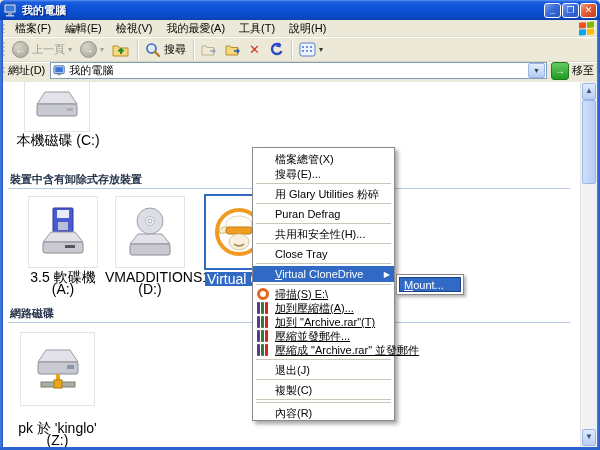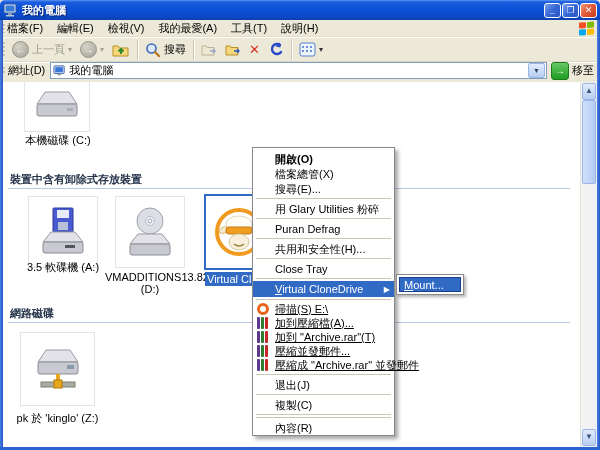--- a/index.html
+++ b/index.html
@@ -15,21 +15,21 @@
   .winbtn{width:17px;height:15px;margin-left:1px;border:1px solid #fff;border-radius:3px;
     color:#fff;font-size:9px;line-height:13px;text-align:center;font-weight:bold;
     background:linear-gradient(135deg,#7ba1ef 0%,#3867d6 50%,#2a55c2 100%);box-sizing:border-box;}
   .winbtn.close{background:linear-gradient(135deg,#f09a80 0%,#e25d3a 45%,#c83a1a 100%);}
 
   
   .bar{position:absolute;left:0;right:0;background:#ECE9D8;box-sizing:border-box;}
   .gripper{position:absolute;left:2px;top:3px;bottom:3px;width:3px;
     background-image:radial-gradient(circle,#b8b4a4 1px,transparent 1.2px);
     background-size:3px 4px;background-repeat:repeat-y;}
-  .menubar{top:20px;height:17px;display:flex;align-items:center;
+  .menubar{top:20px;height:17px;display:flex;align-items:center;padding-left:8px;
     border-bottom:1px solid #e2deca;}
   .menu-item{font-size:11px;color:#000;padding:1px 7px;}
   .winlogo{position:absolute;right:3px;top:1px;width:17px;height:15px;display:grid;
     grid-template-columns:7px 7px;grid-template-rows:6px 6px;gap:1px;padding:1px;
     transform:skewY(-4deg);}
   .winlogo i{display:block;border-radius:1px;}
 
   .toolbar{top:37px;height:25px;display:flex;align-items:center;padding-left:8px;
     border-top:1px solid #fff;border-bottom:1px solid #dcd8c8;}
   .tbtn{display:flex;align-items:center;gap:3px;padding:2px 4px;font-size:11px;color:#000;}
@@ -71,21 +71,21 @@
   .sb-up{top:1px;} .sb-down{bottom:1px;}
   .sb-thumb{position:absolute;left:1px;right:1px;top:18px;height:82px;border:1px solid #9db4e4;
     border-radius:2px;background:linear-gradient(90deg,#cfe0fb,#b4ccf4);}
 
   
   .grp-header{position:absolute;font-size:11px;font-weight:bold;color:#26354c;white-space:nowrap;}
   .grp-line{position:absolute;height:1px;background:#b7c7e6;}
   .tile{position:absolute;background:#fff;border:1px solid #e4e4e4;display:flex;
     align-items:center;justify-content:center;box-sizing:border-box;}
   .tile.selected{border:2px solid #316AC5;}
-  .tile-label{position:absolute;font-size:11px;color:#000;text-align:center;line-height:12px;}
+  .tile-label{position:absolute;font-size:14px;color:#000;text-align:center;line-height:12px;}
   .tile-label.hl{background:#316AC5;color:#fff;padding:1px 2px;text-align:left;
     white-space:nowrap;overflow:hidden;}
 
   
   .ctxmenu{position:absolute;left:252px;top:147px;width:143px;background:#fff;
     border:1px solid #8a8a8a;box-shadow:3px 3px 4px rgba(0,0,0,.35);box-sizing:border-box;
     padding-top:3px;z-index:10;}
   .cm-item{position:relative;height:15px;box-sizing:border-box;padding:2px 14px 0 22px;
     font-size:11px;line-height:12px;color:#000;white-space:nowrap;}
   .cm-item.compact{height:14px;padding-top:1px;text-decoration:underline;}
@@ -264,21 +264,21 @@
         <svg width="48" height="52" viewBox="0 0 48 52">
           <rect x="14" y="2" width="20" height="24" rx="1" fill="#4a5ad0" stroke="#2a3a9a"></rect>
           <rect x="18" y="4" width="12" height="8" fill="#e8ecf8"></rect>
           <rect x="19" y="16" width="10" height="8" fill="#b8c0d8"></rect>
           <polygon points="12,26 36,26 44,36 4,36" fill="#e2e2e8" stroke="#9a9aa2"></polygon>
           <rect x="4" y="36" width="40" height="11" rx="2" fill="#c9c9d1" stroke="#8c8c94"></rect>
           <rect x="26" y="39" width="10" height="3" fill="#55555f"></rect>
         </svg>
       </span>
     </div>
-    <div class="tile-label" style="left:15px;top:179px;width:90px;">3.5 軟碟機 (A:)</div>
+    <div class="tile-label" style="left:15px;top:189px;width:90px;">3.5 軟碟機 (A:)</div>
 
     <div class="tile" style="left:112px;top:114px;width:70px;height:72px;">
       <span>
         <svg width="48" height="52" viewBox="0 0 48 52">
           <circle cx="24" cy="15" r="13" fill="#dcdee6" stroke="#a0a2aa"></circle>
           <circle cx="24" cy="15" r="4.5" fill="#eef2fa" stroke="#b8bcc8"></circle>
           <circle cx="24" cy="15" r="2" fill="#fff" stroke="#a0a2aa"></circle>
           <polygon points="12,28 36,28 44,38 4,38" fill="#e2e2e8" stroke="#9a9aa2"></polygon>
           <rect x="4" y="38" width="40" height="11" rx="2" fill="#c9c9d1" stroke="#8c8c94"></rect>
         </svg>
@@ -309,31 +309,30 @@
         <svg width="50" height="54" viewBox="0 0 50 54">
           <polygon points="13,8 37,8 45,20 5,20" fill="#e2e2e8" stroke="#9a9aa2"></polygon>
           <rect x="5" y="20" width="40" height="12" rx="2" fill="#c9c9d1" stroke="#8c8c94"></rect>
           <rect x="34" y="23" width="7" height="4" fill="#8898a8"></rect>
           <rect x="23" y="32" width="4" height="8" fill="#e8a81c"></rect>
           <rect x="8" y="40" width="34" height="5" fill="#a8aea2" stroke="#7a806f"></rect>
           <rect x="21" y="38" width="8" height="8" fill="#e8a81c" stroke="#b07808"></rect>
         </svg>
       </span>
     </div>
-    <div class="tile-label" style="left:7px;top:330px;width:95px;">pk 於 'kinglo' (Z:)</div>
+    <div class="tile-label" style="left:7px;top:340px;width:95px;">pk 於 'kinglo' (Z:)</div>
 
     <div class="scrollbar">
       <div class="sb-btn sb-up">▲</div>
       <div class="sb-thumb"></div>
       <div class="sb-btn sb-down">▼</div>
     </div>
   </div>
 
   <div class="ctxmenu">
-    <div class="cm-item bold">開啟(O)</div>
     <div class="cm-item">檔案總管(X)</div>
     <div class="cm-item">搜尋(E)...</div>
     <div class="cm-sep"></div>
     <div class="cm-item">用 Glary Utilities 粉碎</div>
     <div class="cm-sep"></div>
     <div class="cm-item">Puran Defrag</div>
     <div class="cm-sep"></div>
     <div class="cm-item">共用和安全性(H)...</div>
     <div class="cm-sep"></div>
     <div class="cm-item">Close Tray</div>

